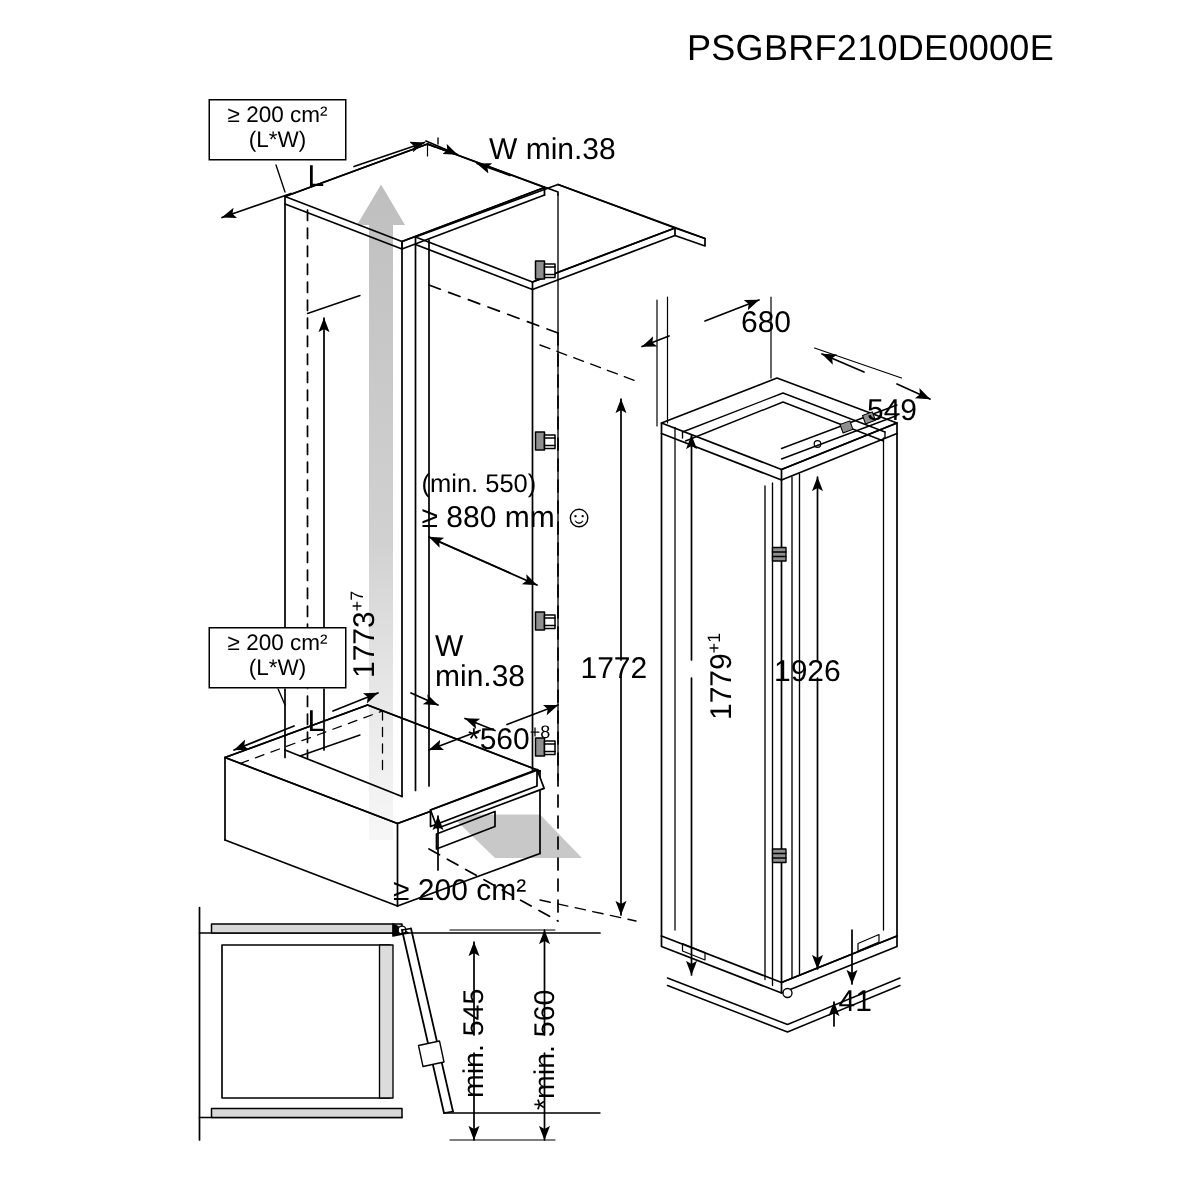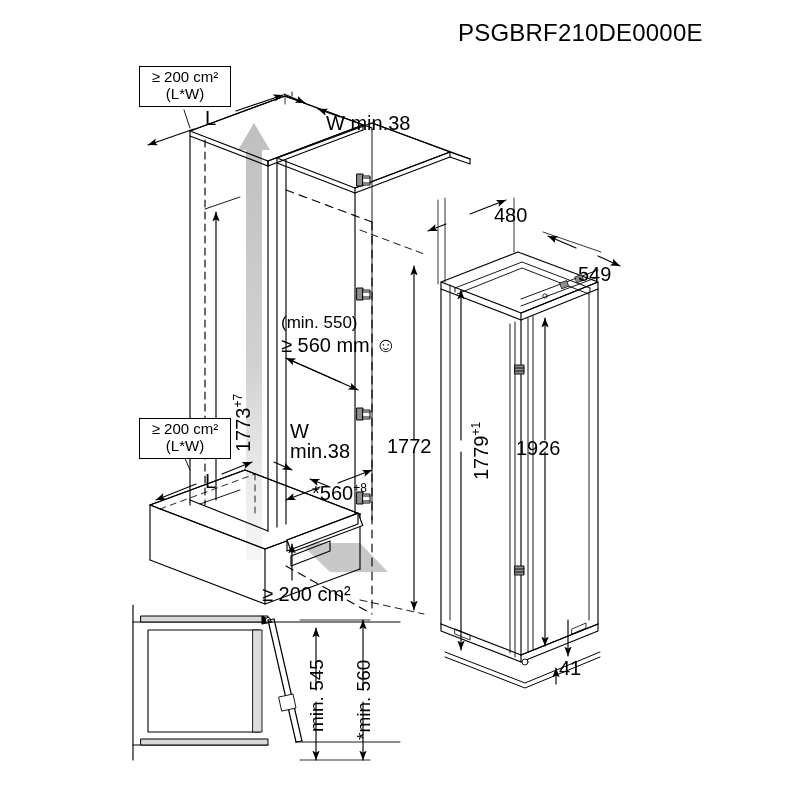--- a/index.html
+++ b/index.html
@@ -315,42 +315,42 @@
     <div>(L*W)</div>
   </div>
 
   <div class="boxnote" style="left:139px;top:418px;width:80px;">
     <div>≥ 200 cm²</div>
     <div>(L*W)</div>
   </div>
 
   <div class="dimtxt" style="left:205px;top:107px;">L</div>
 
-  <div class="dimtxt" style="left:326px;top:112px;">W min.38</div>
+  <div class="dimtxt" style="left:326px;top:89px;">W min.38</div>
 
   <div class="dimtxt" style="left:205px;top:470px;">L</div>
 
   <div class="dimtxt" style="left:290px;top:420px;">W</div>
   <div class="dimtxt" style="left:290px;top:440px;">min.38</div>
 
   <div class="dimtxt sm" style="left:281px;top:313px;">(min. 550)</div>
   <div class="dimtxt" style="left:281px;top:333px;">
-    <span>≥ 560 mm</span>
+    <span>≥ 880 mm</span>
     <span style="font-size:21px;">☺</span>
   </div>
 
   <div class="dimtxt" style="left:293px;top:481px;margin-left:19px;"><span>*560</span><span class="sup">+8</span></div>
 
   <div class="lbl rot" style="left:232px;top:452px;transform:rotate(-90deg);font-size:20px;"><span>1773</span><span class="sup">+7</span></div>
 
   <div class="dimtxt" style="left:387px;top:435px;text-align:right;">1772</div>
 
   <div class="dimtxt" style="left:262px;top:583px;">≥ 200 cm²</div>
 
-  <div class="dimtxt" style="left:494px;top:204px;">480</div>
+  <div class="dimtxt" style="left:494px;top:204px;">680</div>
 
   <div class="dimtxt" style="left:578px;top:224px;margin-top:39px;">549</div>
 
   <div class="lbl rot" style="left:470px;top:480px;transform:rotate(-90deg);font-size:20px;"><span>1779</span><span class="sup">+1</span></div>
 
   <div class="dimtxt" style="left:516px;top:437px;">1926</div>
 
   <div class="dimtxt" style="left:559px;top:657px;">41</div>
 
   <div class="lbl rot" style="left:307px;top:732px;transform:rotate(-90deg);font-size:19px;">min. 545</div>

